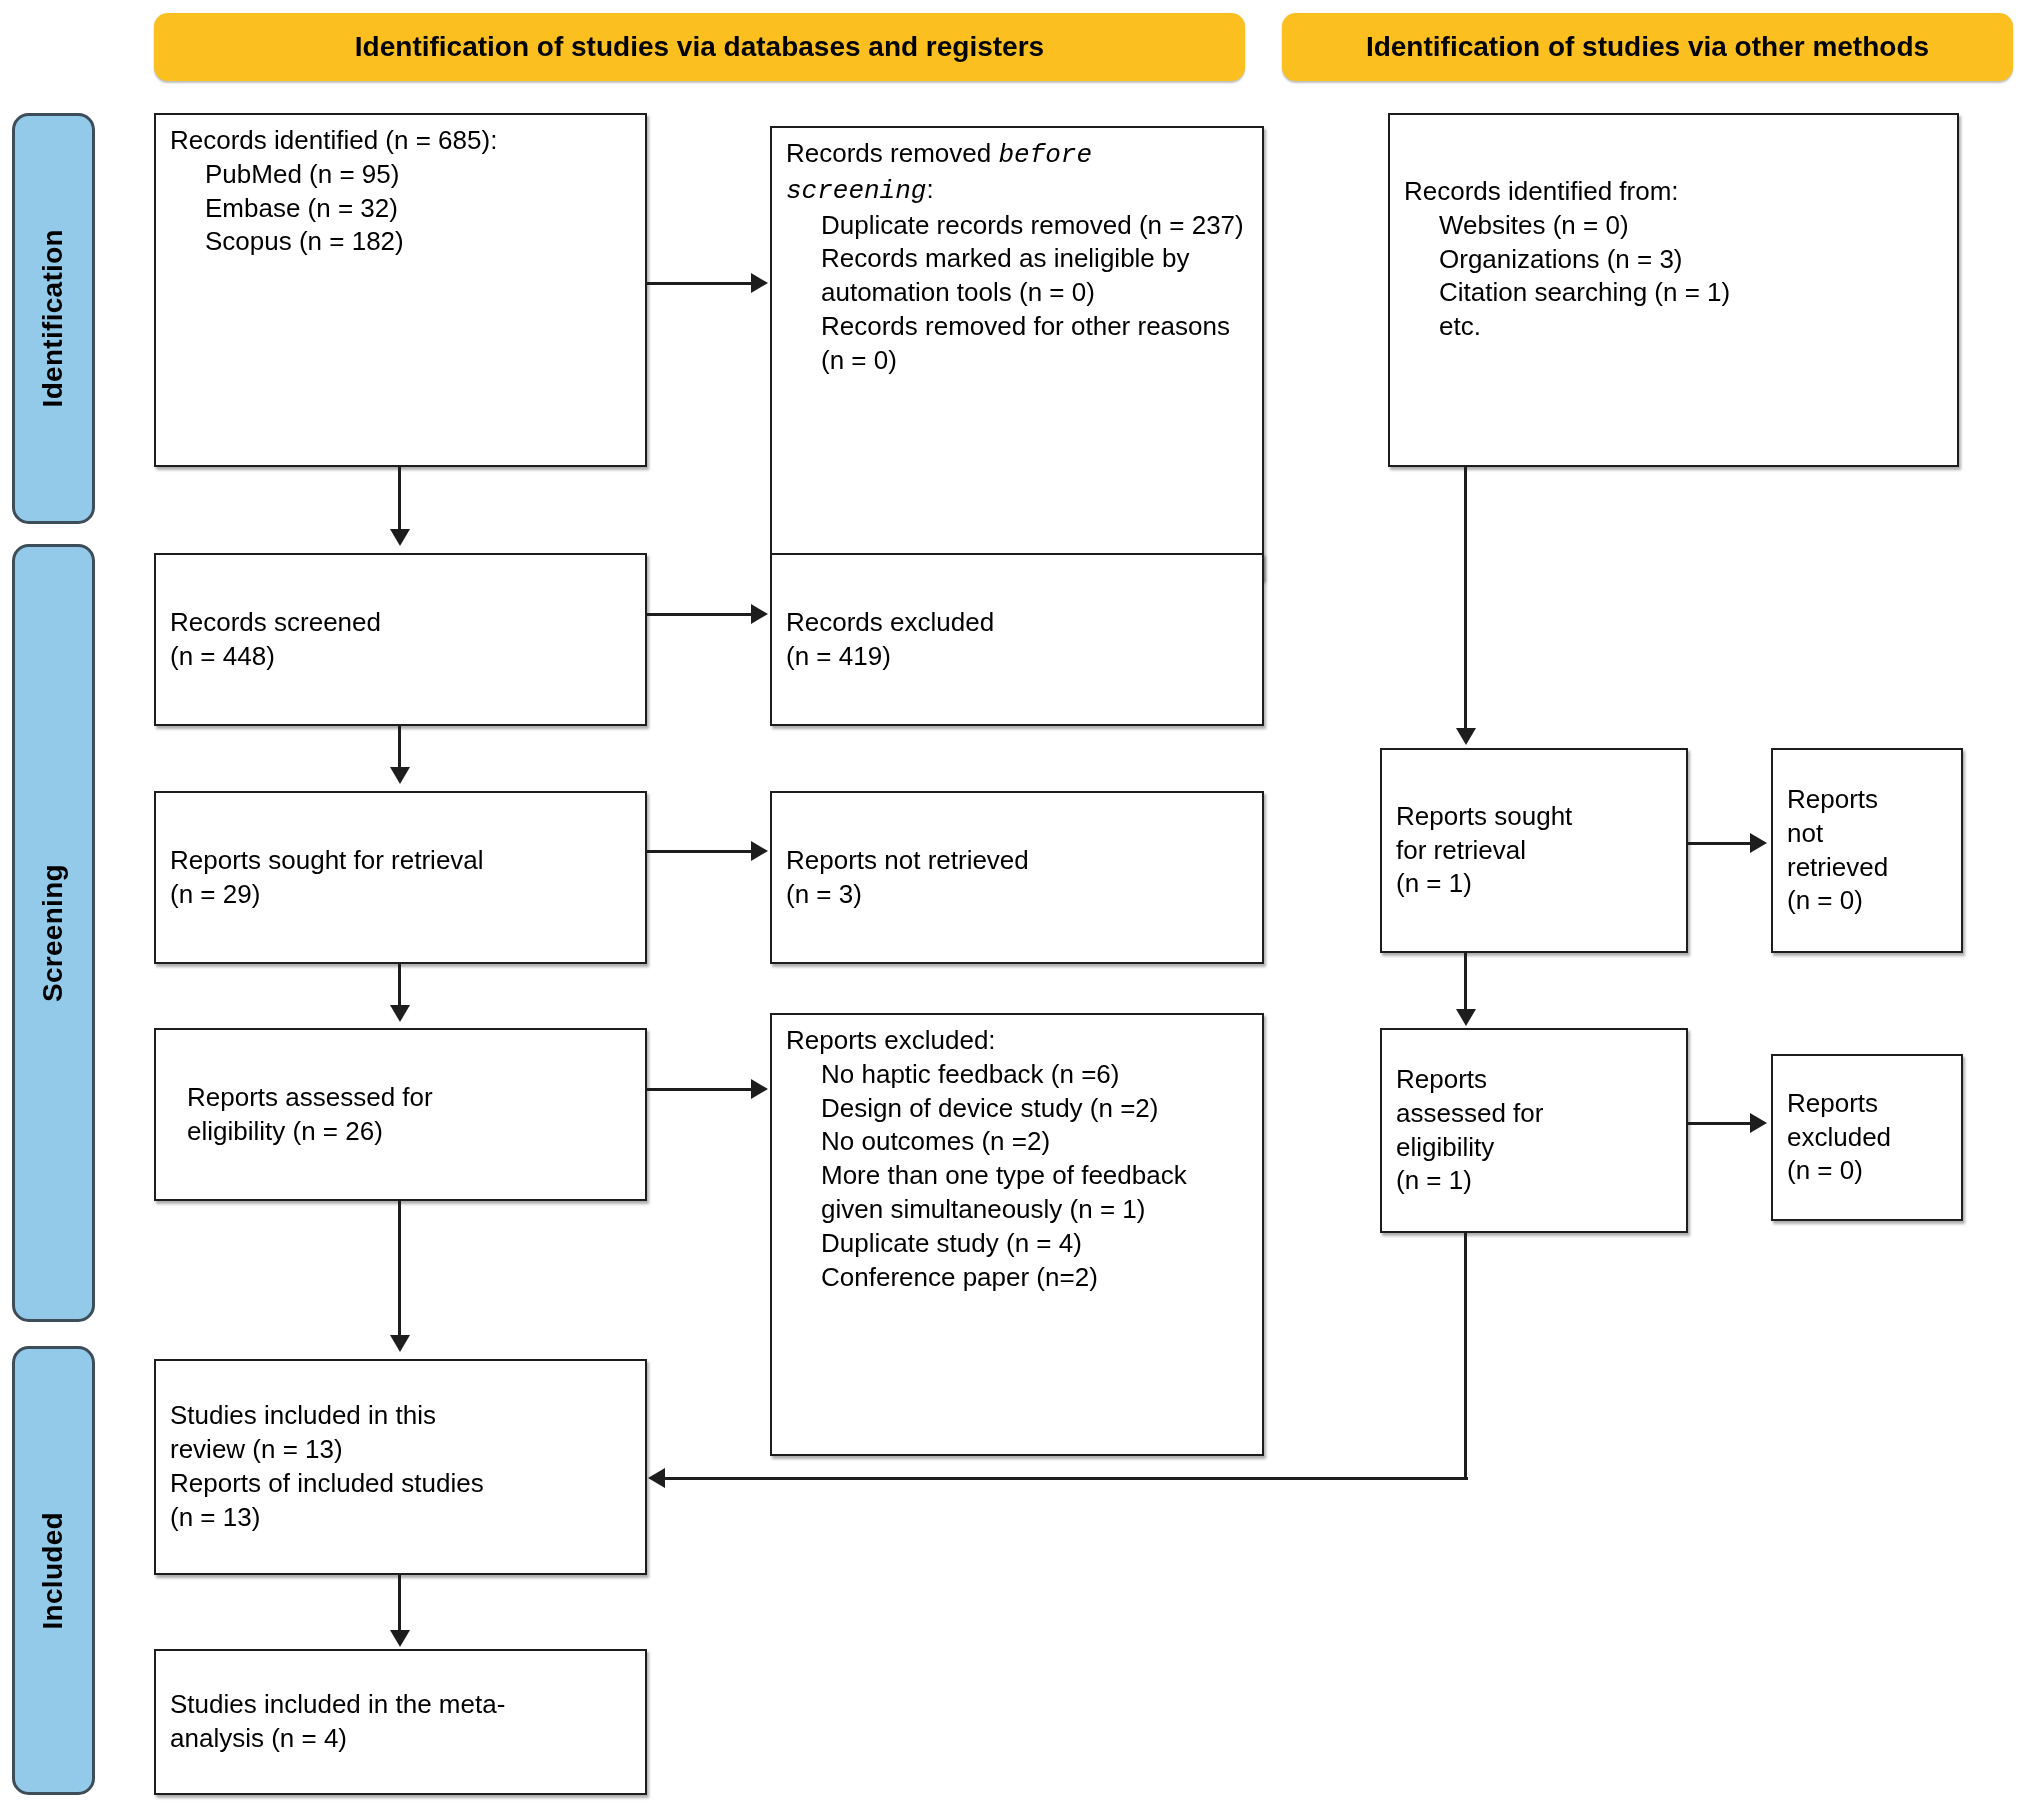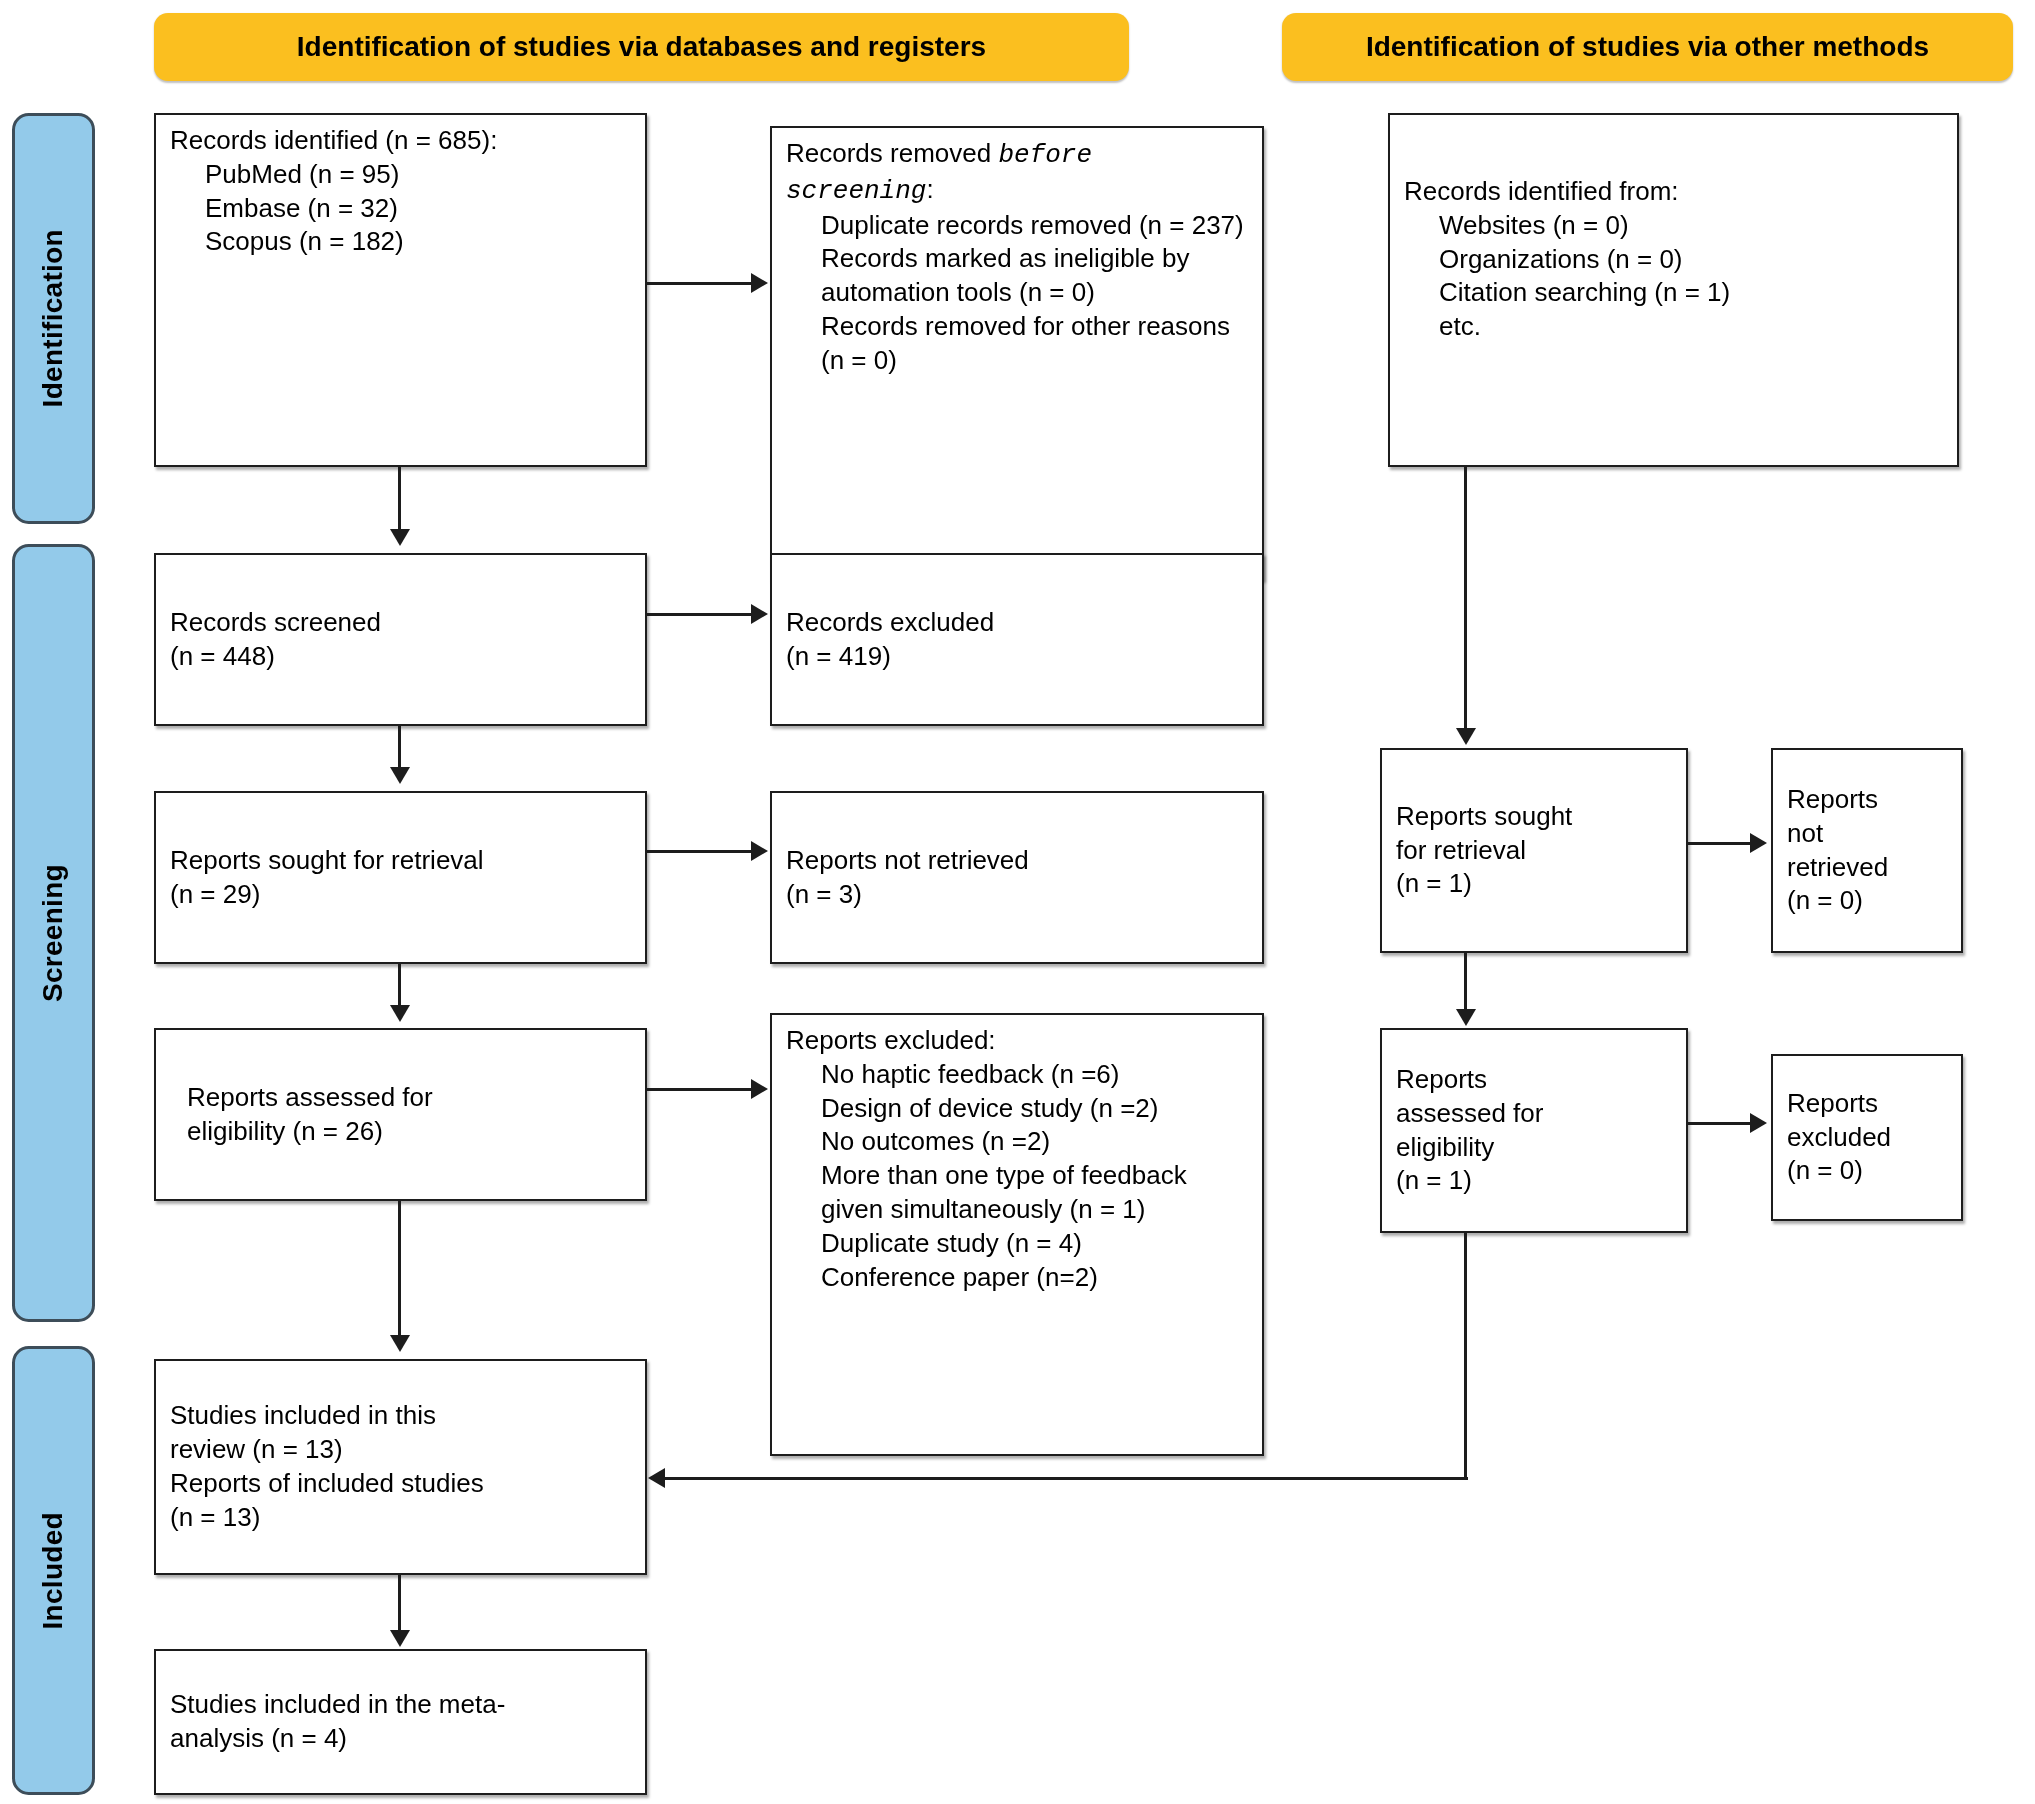--- a/index.html
+++ b/index.html
@@ -97,21 +97,21 @@
     border-top:10.3px solid transparent;
     border-bottom:10.3px solid transparent;
     border-right:17.3px solid #1d1d1d;
   }
 </style>
 </head>
 <body>
 
 <div id="stage">
 
-  <div class="hdr" style="left:154px;top:13px;width:975px;height:68px;">
+  <div class="hdr" style="left:154px;top:13px;width:1091px;height:68px;">
     <span class="hdr-text">Identification of studies via databases and registers</span>
   </div>
 
   <div class="hdr" style="left:1282px;top:13px;width:731px;height:68px;">
     <span class="hdr-text">Identification of studies via other methods</span>
   </div>
 
   <div class="band" style="left:11.5px;top:113px;width:83px;height:411px;">
     <span class="band-text">Identification</span>
   </div>
@@ -140,21 +140,21 @@
       <span class="ind">Duplicate records removed (n = 237)</span>
       <span class="ind">Records marked as ineligible by automation tools (n = 0)</span>
       <span class="ind">Records removed for other reasons (n = 0)</span>
     </div>
   </div>
 
   <div class="box top" style="left:1380px;top:113px;width:571px;height:354px;margin-left:8px;">
     <div class="box-text" style="margin-top:51px;">
       <span class="ln">Records identified from:</span>
       <span class="ind">Websites (n = 0)</span>
-      <span class="ind">Organizations (n = 0)</span>
+      <span class="ind">Organizations (n = 3)</span>
       <span class="ind">Citation searching (n = 1)</span>
       <span class="ind">etc.</span>
     </div>
   </div>
 
   <div class="hline" style="left:647px;top:282px;width:105px;"></div>
   <div class="arrow-r" style="left:751px;top:273px;"></div>
 
   <div class="vline" style="left:398px;top:467px;height:64px;"></div>
   <div class="arrow-d" style="left:390px;top:529px;"></div>

